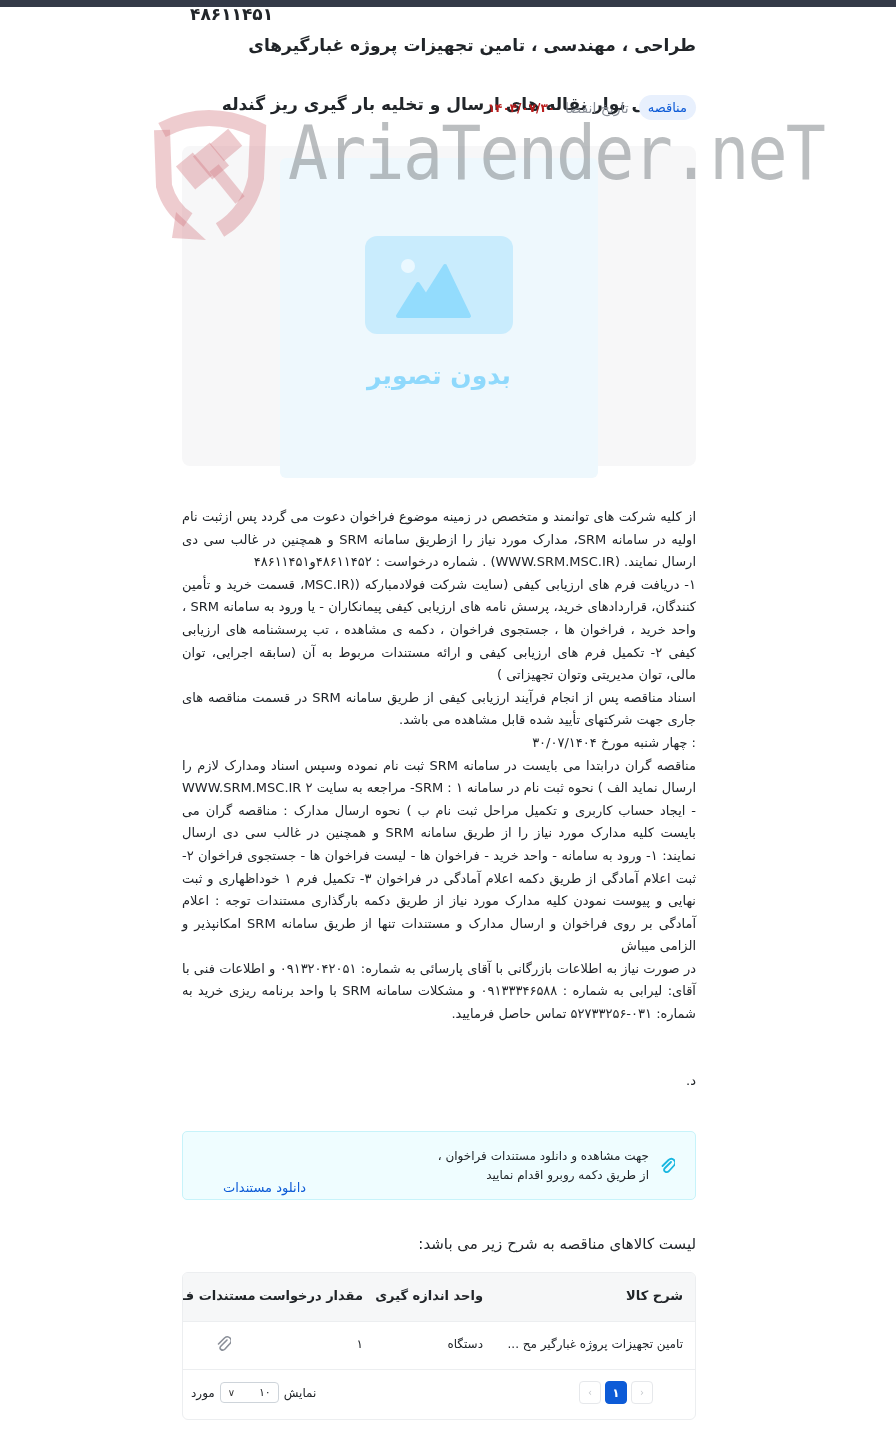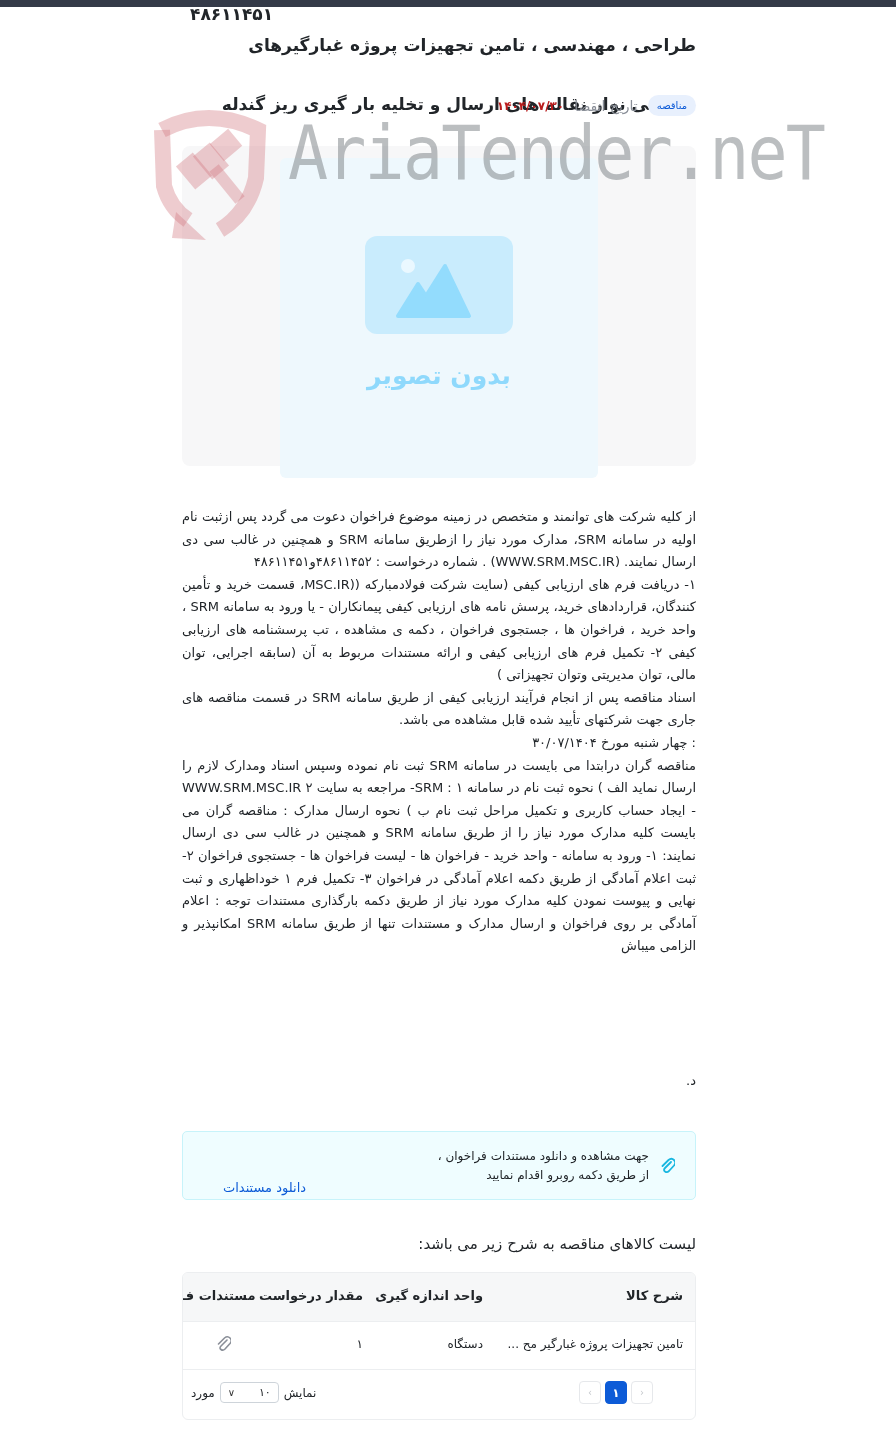--- a/index.html
+++ b/index.html
@@ -26,21 +26,21 @@
     .title .ghost {
       position: absolute; left: 8px; top: 1px; font-size: 17px;
       direction: ltr;
     }
     .meta {
       position: absolute; top: 95px; right: 0;
       display: flex; align-items: center; gap: 10px;
       direction: rtl;
     }
     .badge {
-      background: #e8f0fd; color: #0d5bd7; font-size: 10px;
+      background: #e8f0fd; color: #0d5bd7; font-size: 13px;
       padding: 5px 9px; border-radius: 14px;
     }
     .meta-label { font-size: 14px; color: #8a8f98; }
     .meta-date { font-size: 12px; color: #b91c1c; font-weight: bold; }
 
     .image-card {
       position: absolute; top: 146px; left: 0; width: 514px; height: 320px;
       background: #f7f7f8; border-radius: 8px;
     }
     .image-inner {
@@ -183,20 +183,21 @@
       <div class="placeholder-text">بدون تصویر</div>
     </div>
   </div>
 
   <div class="body-text">
     <p>از کلیه شرکت های توانمند و متخصص در زمینه موضوع فراخوان دعوت می گردد پس ازثبت نام اولیه در سامانه SRM، مدارک مورد نیاز را ازطریق سامانه SRM و همچنین در غالب سی دی ارسال نمایند. (WWW.SRM.MSC.IR) . شماره درخواست : ۴۸۶۱۱۴۵۲و۴۸۶۱۱۴۵۱</p>
     <p>۱- دریافت فرم های ارزیابی کیفی (سایت شرکت فولادمبارکه ((MSC.IR، قسمت خرید و تأمین کنندگان، قراردادهای خرید، پرسش نامه های ارزیابی کیفی پیمانکاران - یا ورود به سامانه SRM ، واحد خرید ، فراخوان ها ، جستجوی فراخوان ، دکمه ی مشاهده ، تب پرسشنامه های ارزیابی کیفی ۲- تکمیل فرم های ارزیابی کیفی و ارائه مستندات مربوط به آن (سابقه اجرایی، توان مالی، توان مدیریتی وتوان تجهیزاتی )</p>
     <p>اسناد مناقصه پس از انجام فرآیند ارزیابی کیفی از طریق سامانه SRM در قسمت مناقصه های جاری جهت شرکتهای تأیید شده قابل مشاهده می باشد.</p>
     <p>: چهار شنبه مورخ ۳۰/۰۷/۱۴۰۴</p>
     <p>مناقصه گران درابتدا می بایست در سامانه SRM ثبت نام نموده وسپس اسناد ومدارک لازم را ارسال نماید الف ) نحوه ثبت نام در سامانه ۱ : SRM- مراجعه به سایت WWW.SRM.MSC.IR ۲ - ایجاد حساب کاربری و تکمیل مراحل ثبت نام ب ) نحوه ارسال مدارک : مناقصه گران می بایست کلیه مدارک مورد نیاز را از طریق سامانه SRM و همچنین در غالب سی دی ارسال نمایند: ۱- ورود به سامانه - واحد خرید - فراخوان ها - لیست فراخوان ها - جستجوی فراخوان ۲- ثبت اعلام آمادگی از طریق دکمه اعلام آمادگی در فراخوان ۳- تکمیل فرم ۱ خوداظهاری و ثبت نهایی و پیوست نمودن کلیه مدارک مورد نیاز از طریق دکمه بارگذاری مستندات توجه : اعلام آمادگی بر روی فراخوان و ارسال مدارک و مستندات تنها از طریق سامانه SRM امکانپذیر و الزامی میباش</p>
+    <p>در صورت نیاز به اطلاعات بازرگانی با آقای پارسائی به شماره: ۰۹۱۳۲۰۴۲۰۵۱ و اطلاعات فنی با آقای: لیرابی به شماره : ۰۹۱۳۳۳۴۶۵۸۸ و مشکلات سامانه SRM با واحد برنامه ریزی خرید به شماره: ۰۳۱-۵۲۷۳۳۲۵۶ تماس حاصل فرمایید.</p>
   </div>
   <div class="body-dot">د.</div>
 
   <div class="download-box">
     <span class="clip">
       <svg width="16" height="18" viewBox="0 0 16 18">
           <path d="M12 6 L6 12 Q4 14 6 15.5 Q8 17 10 15 L15 9.5 Q17.5 6.5 15 4 Q12.5 1.5 9.5 4 L3.5 10" fill="none" stroke="#19b7e0" stroke-width="1.8" stroke-linecap="round"></path>
         </svg>
     </span>
     <div class="msg">جهت مشاهده و دانلود مستندات فراخوان ، از طریق دکمه روبرو اقدام نمایید</div>

